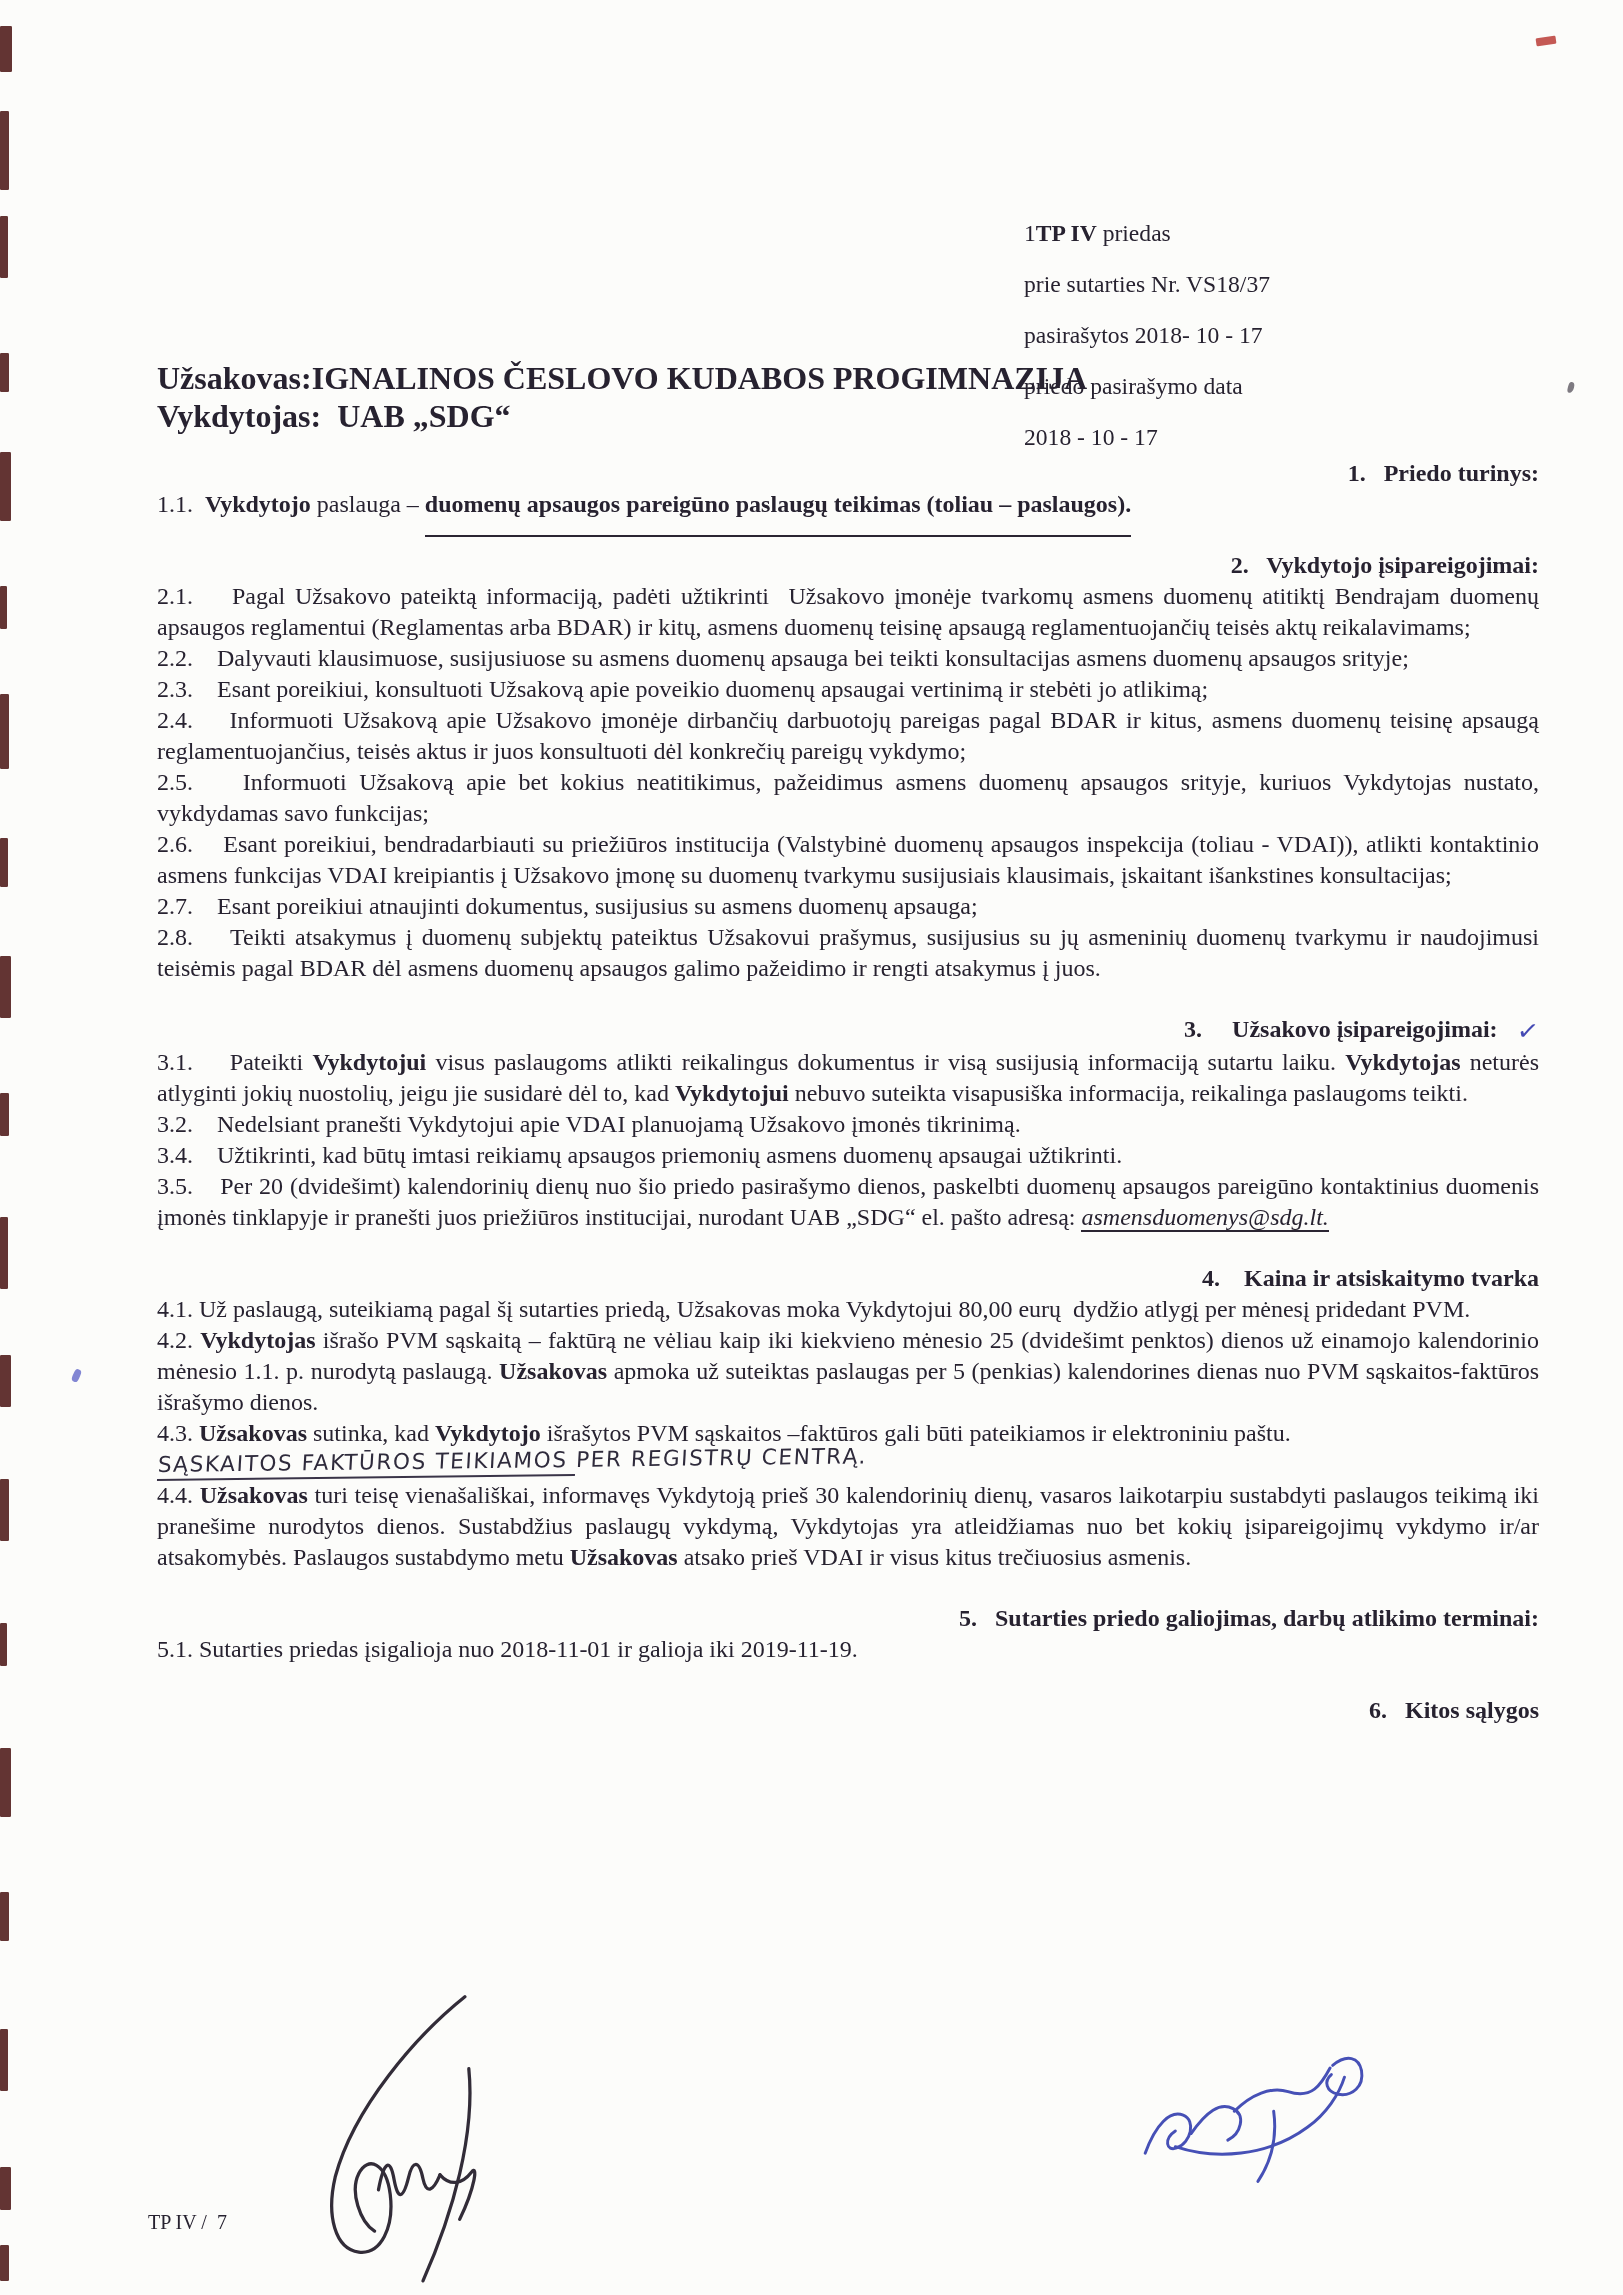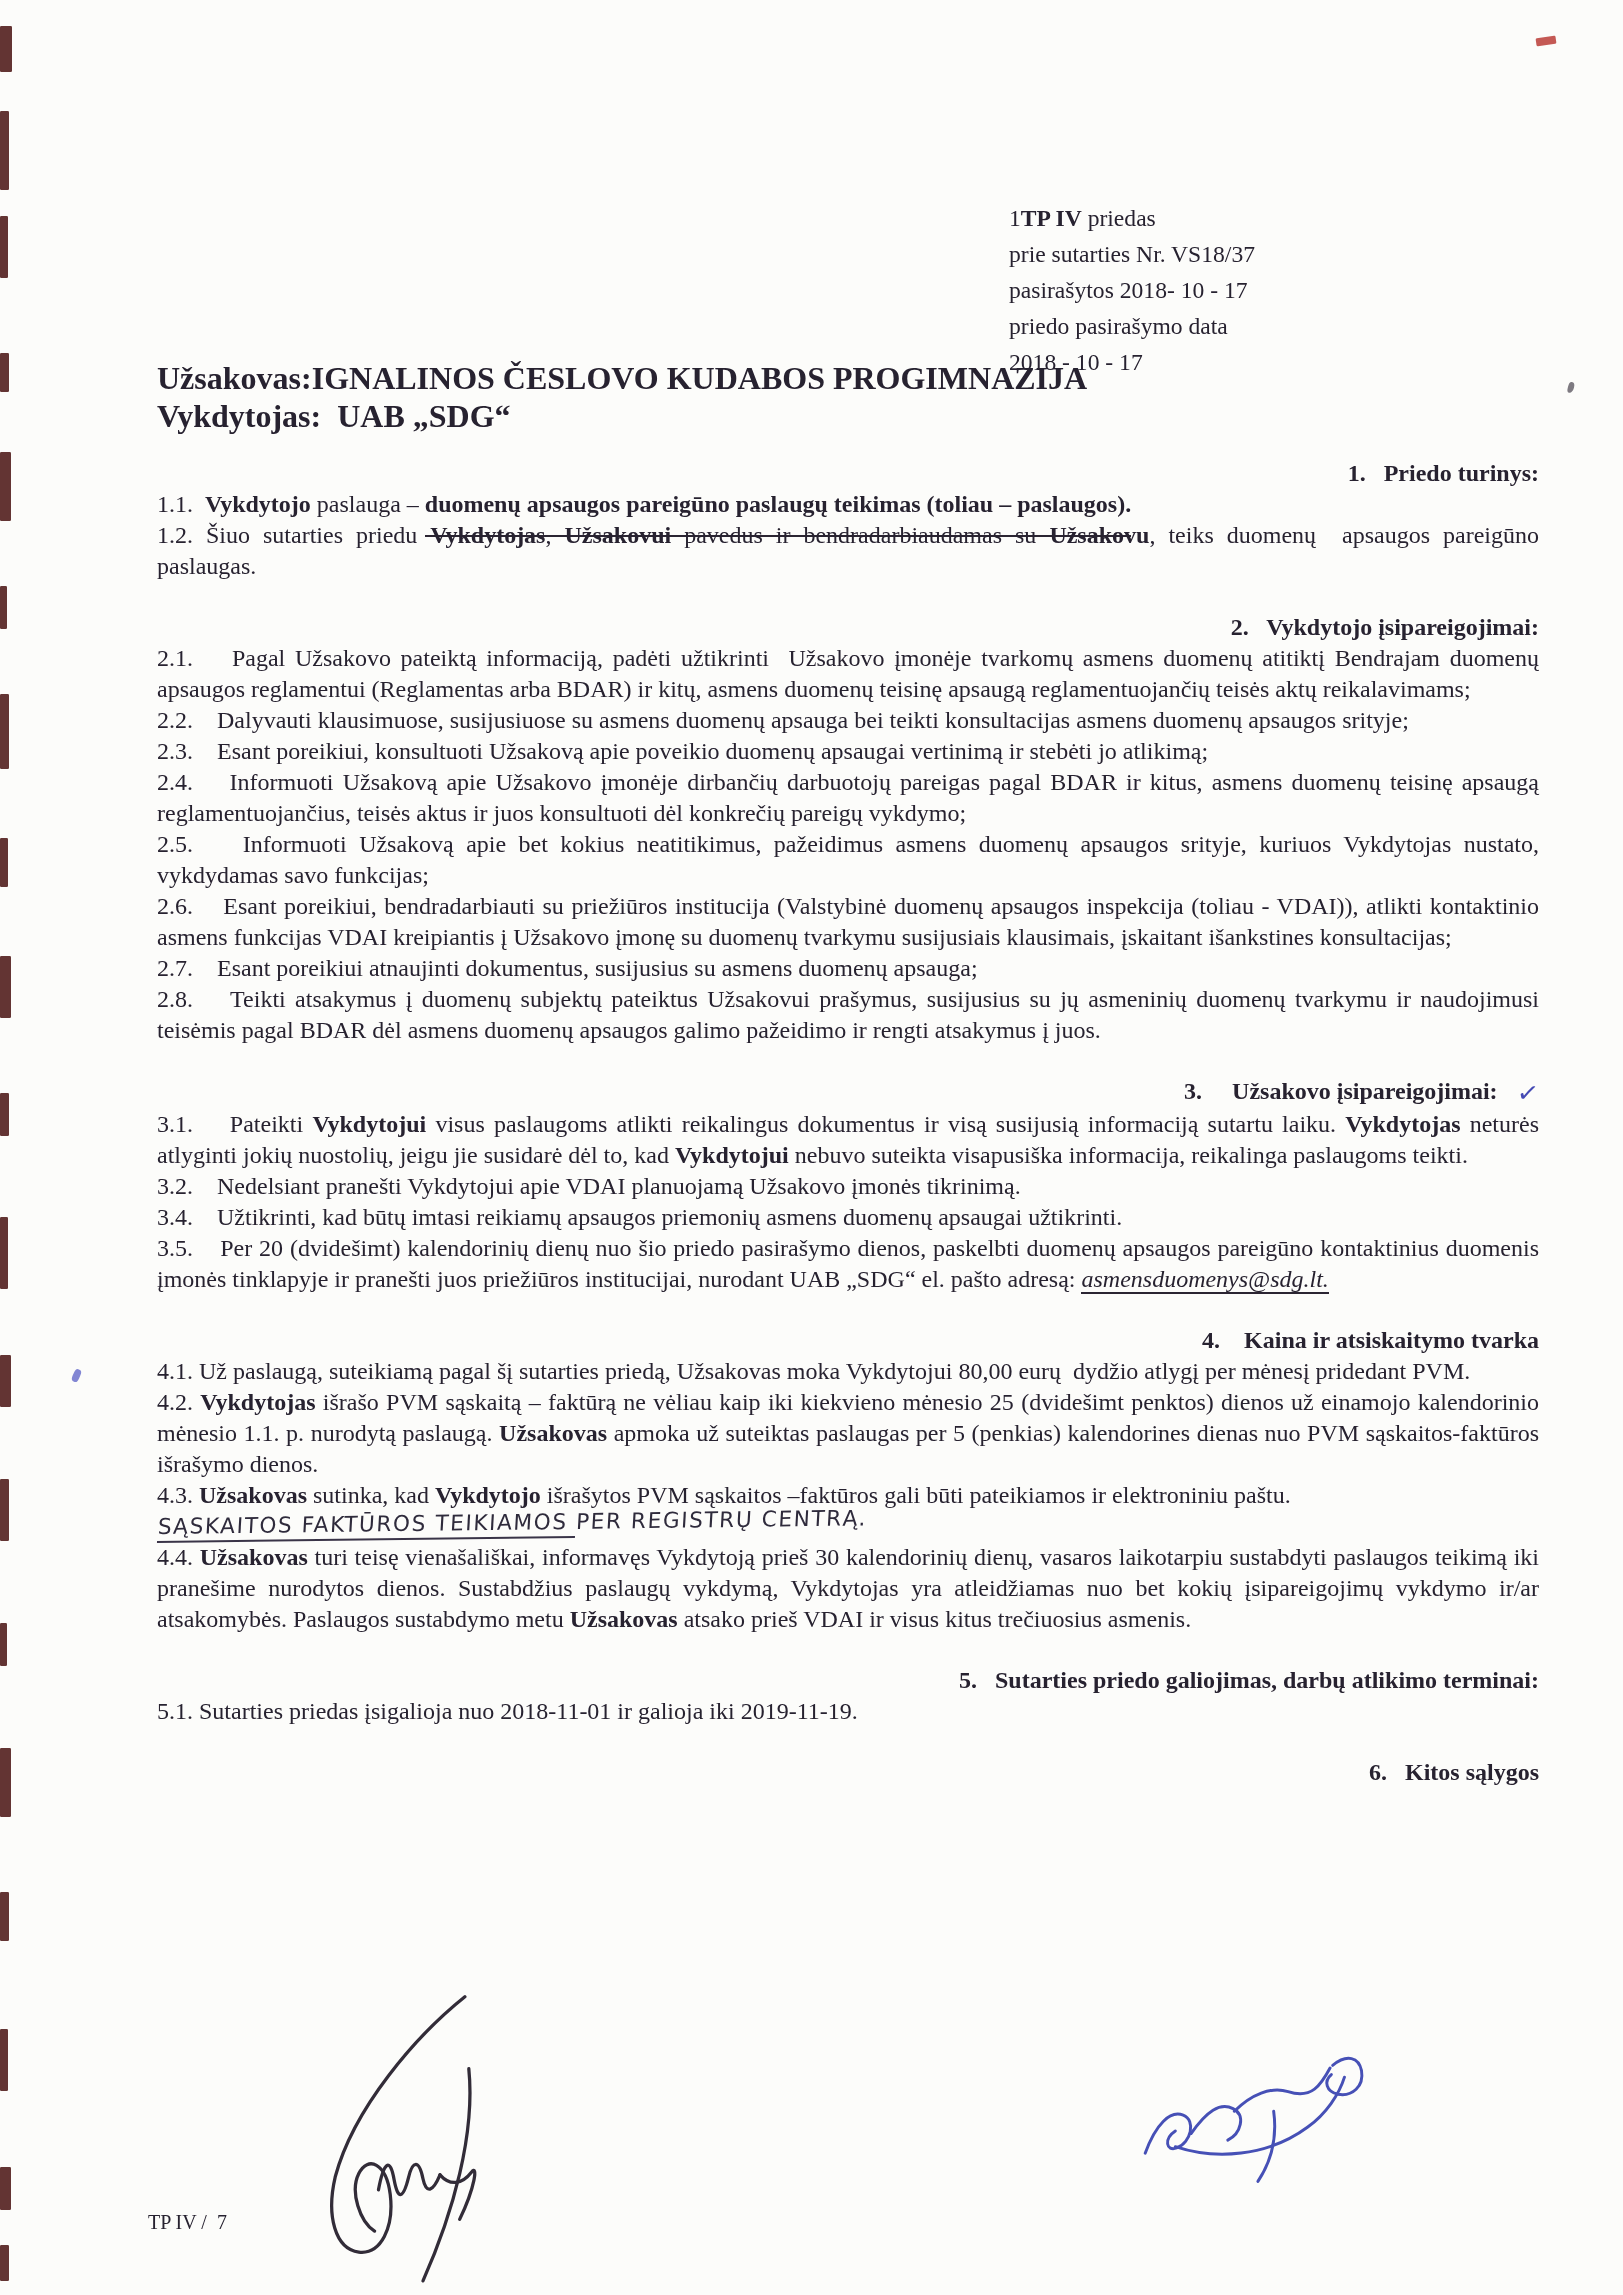--- a/index.html
+++ b/index.html
@@ -2,21 +2,21 @@
 <html lang="lt" style="font-size:10.5px"><head>
 <meta charset="utf-8">
 <title>TP IV priedas</title>
 <style>
   html,body{margin:0;padding:0;background:#d9d9d9;}
   .page{position:relative;width:1624px;height:2295px;background:#fcfcfa;
         font-family:"Liberation Serif",serif;color:#272230;overflow:hidden;}
 
   
   .hdr{position:absolute;left:1009px;top:200px;font-size:23.6px;line-height:36px;}
-  .hdr p{margin:0;}
+  .hdr p{margin:15px;}
 
   
   .parties{position:absolute;left:157px;top:359px;font-size:32px;line-height:38px;font-weight:bold;}
   .parties p{margin:0;}
 
   
   .bodytext{position:absolute;left:157px;top:458px;width:1382px;
             font-size:24px;line-height:31px;text-align:justify;}
   .bodytext p{margin:0;}
   .sec{margin-top:30px;}
@@ -87,21 +87,20 @@
   <div class="parties">
     <p>Užsakovas:IGNALINOS ČESLOVO KUDABOS PROGIMNAZIJA</p>
     <p>Vykdytojas:&nbsp; UAB „SDG“</p>
   </div>
 
   <div class="bodytext">
 
     <div class="sec first">
       <p class="h">1.&nbsp;&nbsp; Priedo turinys:</p>
       <p><span>1.1.&nbsp; </span><span class="b">Vykdytojo</span><span> paslauga – </span><span class="bu">duomenų apsaugos pareigūno paslaugų teikimas (toliau – paslaugos).</span></p>
-      <p><span>1.2. Šiuo sutarties priedu </span><span class="b">Vykdytojas</span><span>, </span><span class="b">Užsakovui</span><span> pavedus ir bendradarbiaudamas su </span><span class="b">Užsakovu</span><span>, teiks duomenų&nbsp; apsaugos pareigūno paslaugas.</span></p>
     </div>
 
     <div class="sec">
       <p class="h">2.&nbsp;&nbsp; Vykdytojo įsipareigojimai:</p>
       <p><span>2.1.&nbsp;&nbsp;&nbsp; Pagal Užsakovo pateiktą informaciją, padėti užtikrinti&nbsp; Užsakovo įmonėje tvarkomų asmens duomenų atitiktį Bendrajam duomenų apsaugos reglamentui (Reglamentas arba BDAR) ir kitų, asmens duomenų teisinę apsaugą reglamentuojančių teisės aktų reikalavimams;</span></p>
       <p><span>2.2.&nbsp;&nbsp;&nbsp; Dalyvauti klausimuose, susijusiuose su asmens duomenų apsauga bei teikti konsultacijas asmens duomenų apsaugos srityje;</span></p>
       <p><span>2.3.&nbsp;&nbsp;&nbsp; Esant poreikiui, konsultuoti Užsakovą apie poveikio duomenų apsaugai vertinimą ir stebėti jo atlikimą;</span></p>
       <p><span>2.4.&nbsp;&nbsp;&nbsp; Informuoti Užsakovą apie Užsakovo įmonėje dirbančių darbuotojų pareigas pagal BDAR ir kitus, asmens duomenų teisinę apsaugą reglamentuojančius, teisės aktus ir juos konsultuoti dėl konkrečių pareigų vykdymo;</span></p>
       <p><span>2.5.&nbsp;&nbsp;&nbsp; Informuoti Užsakovą apie bet kokius neatitikimus, pažeidimus asmens duomenų apsaugos srityje, kuriuos Vykdytojas nustato, vykdydamas savo funkcijas;</span></p>
       <p><span>2.6.&nbsp;&nbsp;&nbsp; Esant poreikiui, bendradarbiauti su priežiūros institucija (Valstybinė duomenų apsaugos inspekcija (toliau - VDAI)), atlikti kontaktinio asmens funkcijas VDAI kreipiantis į Užsakovo įmonę su duomenų tvarkymu susijusiais klausimais, įskaitant išankstines konsultacijas;</span></p>

